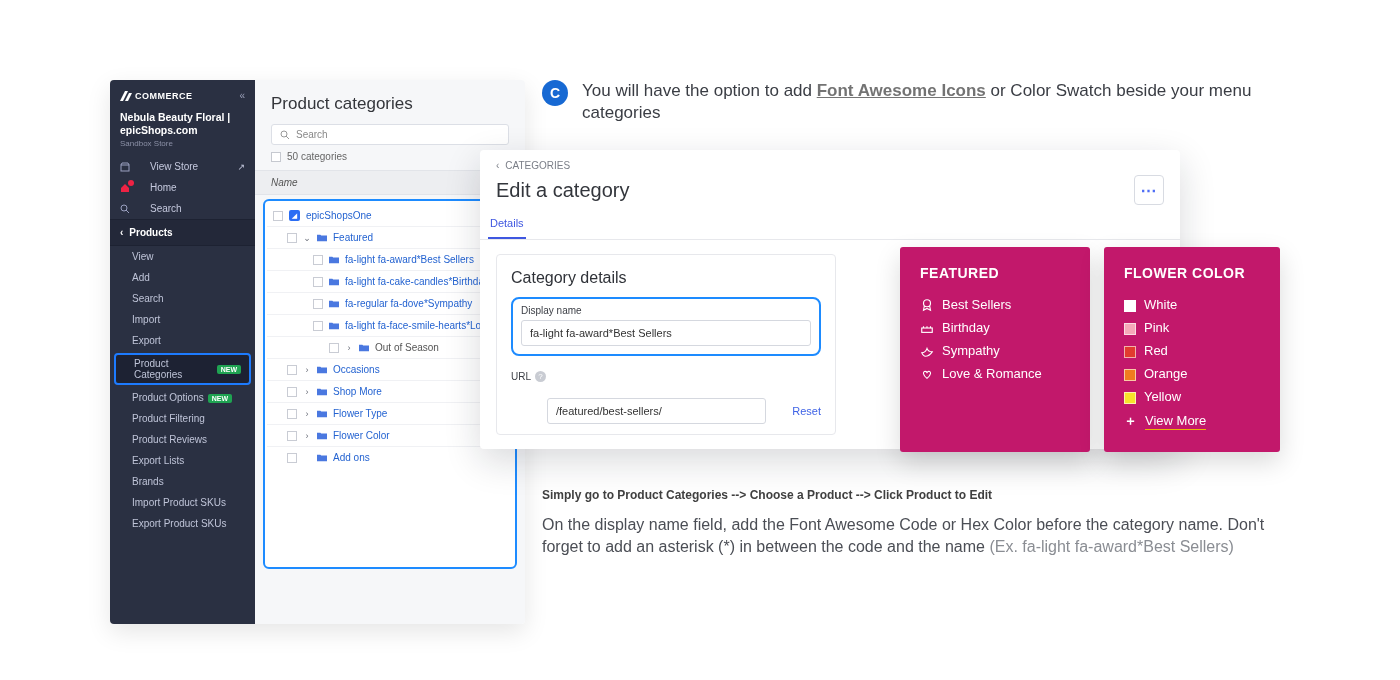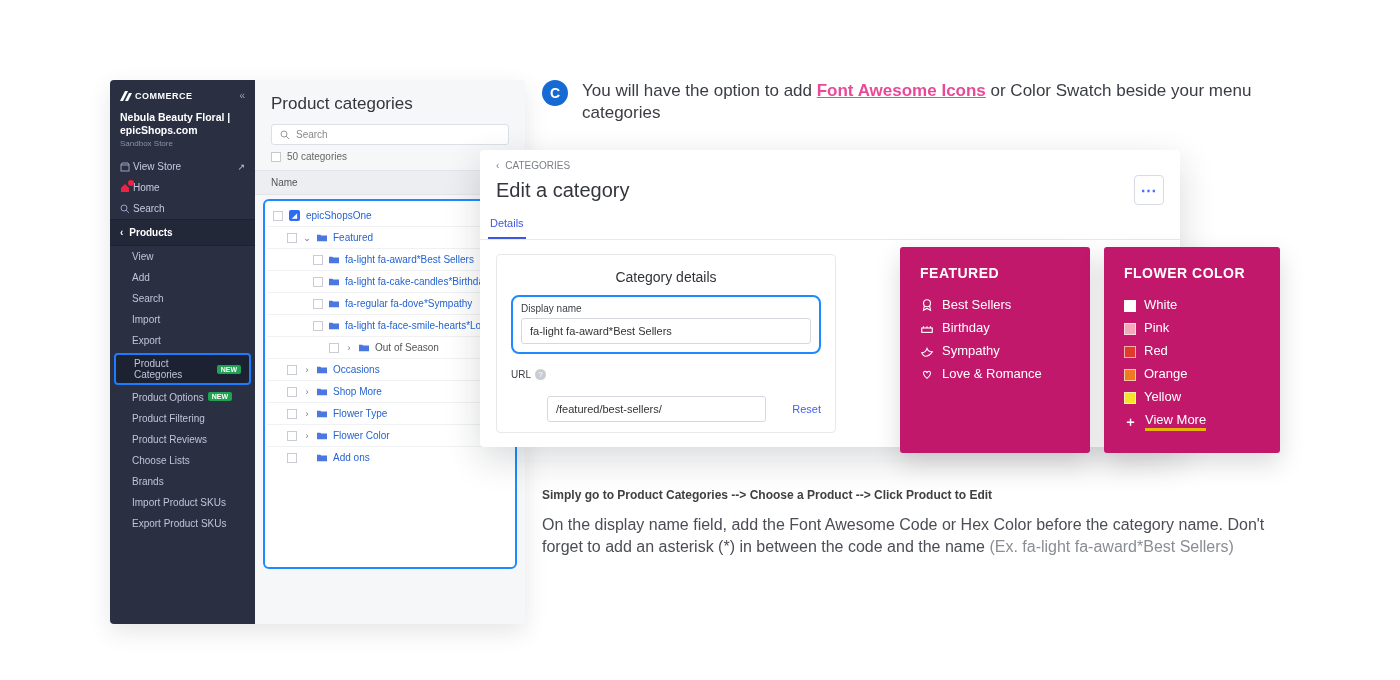--- a/index.html
+++ b/index.html
@@ -11,34 +11,34 @@
     display: flex; background: #fff; box-shadow: 0 8px 24px rgba(0,0,0,0.10);
     border-radius: 4px; overflow: hidden;
   }
   .sidebar { width: 145px; background: #2a3042; color: #c0c5d6; font-size: 10px; display: flex; flex-direction: column; }
   .sidebar-header { padding: 10px 10px 6px; display: flex; align-items: center; gap:4px;justify-content:space-between; }
   .sidebar-logo { font-size: 9px; color: #fff; font-weight: 600; letter-spacing: .5px; }
   .sidebar-logo svg { vertical-align: -2px; }
   .collapse-ico { margin-left: auto; color:#9aa0b8; }
   .store-name { padding: 4px 10px 2px; color: #fff; font-weight: 600; font-size: 10.5px; line-height: 1.25; }
   .sandbox { padding: 0 10px 8px; font-size: 8px; color: #8b90a6; }
-  .sb-item { display:flex; align-items:center; gap:3px; padding: 5px 10px; color:#c5c9de; cursor:pointer; position:relative; }
+  .sb-item { display:flex; align-items:center; gap:20px; padding: 5px 10px; color:#c5c9de; cursor:pointer; position:relative; }
   .sb-item .ext { margin-left:auto; font-size:9px; }
   .sb-item .badge-red { position:absolute; left:18px; top:3px; width:6px;height:6px; background:#e24; border-radius:50%; }
   .sb-section-hd { display:flex; align-items:center; gap:6px; padding:7px 10px; color:#fff; background:#232839; font-weight:600; border-top:1px solid #1d2232; border-bottom:1px solid #1d2232;}
   .sb-sub { padding: 5px 10px 5px 22px; color:#bfc4d8; cursor:pointer; }
   .sb-sub.sel { background:#1d2233; border:2px solid #1d7bff; border-radius:4px; margin:2px 4px; padding:3px 8px 3px 18px; display:flex; align-items:center; gap:4px;}
   .tag-new { background:#1fa352; color:#fff; font-size:7px; padding:1px 4px; border-radius:2px; font-weight:600; }
 
   .catpanel { flex:1; background:#f6f7f9; padding: 14px 0 0; position:relative; }
   .catpanel h2 { font-size: 17px; font-weight: 400; color:#34363b; padding: 0 16px 10px; }
   .searchbox { margin: 0 16px 6px; background:#fff; border:1px solid #dcdfe6; border-radius:3px; padding:4px 8px; display:flex; align-items:center; gap:6px; font-size:10px; color:#888;}
   .countrow { margin: 4px 16px 0; font-size:10px; color:#666; display:flex; align-items:center; gap:6px; }
   .countrow .chk { width:10px;height:10px;border:1px solid #c6c9d0; background:#fff;}
-  .colhdr { margin-top:8px; padding:6px 16px; font-size:10px; color:#555; background:#edeef1; border-top:1px solid #e2e4e9; border-bottom:1px solid #e2e4e9;}
+  .colhdr { margin-top:8px; padding:6px 16px; font-size:10px; color:#555; background:#edeef1; border-top:1px solid #e2e4e9; border-bottom:1px solid #e2e4e9;font-style:italic;}
   .tree { position:relative; margin: 4px 8px 20px; border:2px solid #1d8bff; border-radius:6px; padding:4px 2px; height:370px; overflow:hidden; background:#fff;}
   .node { display:flex; align-items:center; gap:6px; font-size:10px; color:#2463d1; padding:5px 6px; border-bottom:1px solid #f0f1f4; cursor:pointer; white-space:nowrap; overflow:hidden; text-overflow:ellipsis;}
   .node .chk { width:10px;height:10px;border:1px solid #c9ccd4; background:#fff; flex-shrink:0;}
   .node .fold { width:10px; height:10px; fill:#2463d1; flex-shrink:0;}
   .node .caret { color:#6b6f7a; width:8px; text-align:center; font-size:9px;}
   .node.lvl0 { padding-left:6px;}
   .node.lvl1 { padding-left:20px;}
   .node.lvl2 { padding-left:46px;}
   .node.lvl3 { padding-left:62px;}
   .node .appico { width:11px;height:11px; background:#2a6df4; border-radius:2px; display:inline-flex;align-items:center;justify-content:center; color:#fff; font-size:7px; flex-shrink:0;}
@@ -49,47 +49,47 @@
     box-shadow: 0 12px 36px rgba(20,25,40,0.16); border-radius:4px; padding-bottom:14px;
   }
   .bcrumb { display:flex; align-items:center; gap:6px; padding:10px 16px 0; font-size:10px; color:#7a7e87;}
   .edit-title-row { display:flex; align-items:center; padding:4px 16px 6px;}
   .edit-title-row h1 { font-size:20px; font-weight:400; color:#33363c;}
   .kebab { margin-left:auto; width:30px;height:30px; border:1px solid #d8dbe2; border-radius:4px; display:flex; align-items:center; justify-content:center; color:#4e6df5; font-weight:700; letter-spacing:1px; cursor:pointer;}
   .tabs { padding:0 8px; border-bottom:1px solid #e7e8ec; display:flex; gap:14px;}
   .tab { font-size:11px; color:#3a3d44; padding:6px 2px 8px; border-bottom:2px solid transparent; cursor:pointer;}
   .tab.active { color:#3f57e0; border-bottom-color:#3f57e0;}
   .panel { margin:14px 16px 0; background:#fff; border:1px solid #e7e8ec; border-radius:4px; padding:14px 14px 10px; position:relative; width:340px;}
-  .panel h3 { font-size:14px; font-weight:400; color:#2f3238; margin-bottom:10px;text-align:center;}
+  .panel h3 { font-size:16px; font-weight:400; color:#2f3238; margin-bottom:10px;}
   .fieldwrap { border:2.5px solid #1d8bff; border-radius:8px; padding:6px 8px 8px; margin-bottom:10px;}
   .lbl { font-size:10px; color:#3a3d44; display:block; margin-bottom:4px;}
   .txtinput { width:100%; border:1px solid #d5d8df; border-radius:3px; padding:6px 8px; font-size:11px; color:#333; background:#fff;}
   .urlrow .lbl { display:inline-flex; align-items:center; gap:4px;}
   .qmark { width:11px;height:11px;border-radius:50%; background:#c9ccd3; color:#fff; font-size:8px; display:inline-flex; align-items:center; justify-content:center;}
   .urlflex { display:flex; align-items:center; gap:26px; margin-top:12px;padding-left:36px;}
   .urlflex .txtinput { flex:1; }
   .reset { color:#3f63e6; font-size:11px; cursor:pointer;}
   .arrow-svg { position:absolute; left:480px; top:303px; pointer-events:none; }
 
   
   .magwrap { position:absolute; left:900px; top:247px; display:flex; gap:14px;}
   .magcard { background:#c2186b; color:#fff; padding:18px 20px 18px; border-radius:3px; box-shadow:0 10px 26px rgba(0,0,0,0.15);}
   .magcard h4 { font-size:14px; font-weight:700; letter-spacing:.5px; margin-bottom:12px;}
   .magcard ul { list-style:none; }
   .magcard li { display:flex; align-items:flex-end; gap:8px; font-size:13px; padding:4px 0; font-weight:500;}
   .magcard .sw { width:12px;height:12px; border:1px solid rgba(255,255,255,0.6); flex-shrink:0;}
-  .magcard .more { border-bottom:3px solid #eab308; padding-bottom:1px; cursor:pointer; display:inline-flex; align-items:center; gap:6px;}
+  .magcard .more { border-bottom:1px solid #eab308; padding-bottom:1px; cursor:pointer; display:inline-flex; align-items:center; gap:6px;}
   .ficon { width:14px; height:14px; flex-shrink:0; }
 
   
   .instruct { position:absolute; left:542px; top:80px; width:750px; color:#33363c;}
   .step-c { display:flex; align-items:flex-start; gap:14px;}
   .circ { width:26px;height:26px;border-radius:50%; background:#1769d3; color:#fff; font-weight:700; display:flex;align-items:center;justify-content:center; flex-shrink:0; font-size:14px;}
   .step-c p { font-size:17px; line-height:1.3; color:#3a3d44;}
-  .step-c p .u { font-weight:700; text-decoration:underline; color:#ec4899;}
+  .step-c p .u { font-weight:700; text-decoration:underline; color:#737373;}
   .instruct2 { position:absolute; left:542px; top:488px; width:740px;}
   .instruct2 .bold { font-size:12px; font-weight:700; color:#404040; margin-bottom:12px;}
   .instruct2 .body { font-size:16px; color:#4b4e55; line-height:1.35;}
   .instruct2 .body .ex { color:#8a8d93;}
 </style>
 </head>
 <body>
 
 <div class="instruct">
   <div class="step-c">
@@ -145,27 +145,27 @@
     </div>
     <div class="sb-sub">View</div>
     <div class="sb-sub">Add</div>
     <div class="sb-sub">Search</div>
     <div class="sb-sub">Import</div>
     <div class="sb-sub">Export</div>
     <div class="sb-sub sel">
       <span>Product Categories</span>
       <span class="tag-new">NEW</span>
     </div>
-    <div class="sb-sub" style="display:flex;align-items:flex-start;gap:4px;">
+    <div class="sb-sub" style="display:flex;align-items:flex-end;gap:4px;">
       <span>Product Options</span>
       <span class="tag-new">NEW</span>
     </div>
     <div class="sb-sub">Product Filtering</div>
     <div class="sb-sub">Product Reviews</div>
-    <div class="sb-sub">Choose Lists</div>
+    <div class="sb-sub">Export Lists</div>
     <div class="sb-sub">Brands</div>
     <div class="sb-sub">Import Product SKUs</div>
     <div class="sb-sub">Export Product SKUs</div>
   </div>
 
   <div class="catpanel">
     <h2>Product categories</h2>
     <div class="searchbox">
       <svg width="10" height="10" viewBox="0 0 10 10">
           <circle cx="4" cy="4" r="3" fill="none" stroke="#999"></circle>

